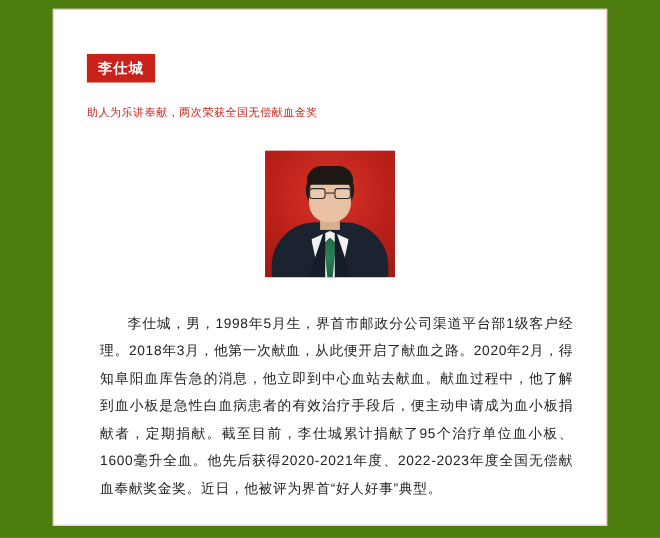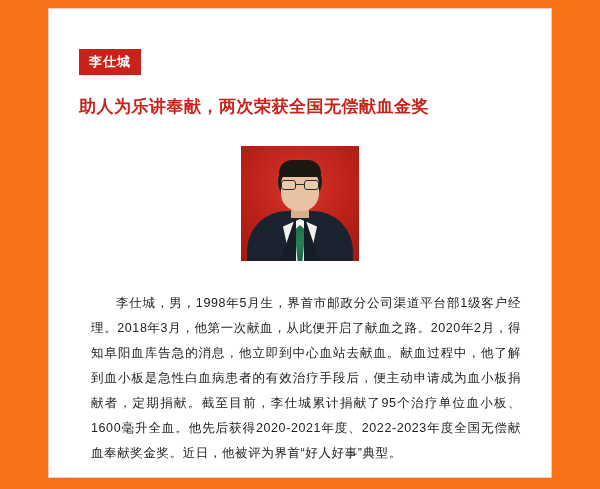--- a/index.html
+++ b/index.html
@@ -10,21 +10,21 @@
   body {
     width: 600px;
     height: 489px;
     font-family: "Liberation Sans", sans-serif;
     overflow: hidden;
   }
   .page {
     position: relative;
     width: 600px;
     height: 489px;
-    background: #f97316;
+    background: #4d7c0f;
   }
   .card {
     position: absolute;
     left: 48px;
     top: 8px;
     width: 504px;
     height: 470px;
     box-sizing: border-box;
     background: #ffffff;
     border: 1px solid #f0c9c0;
@@ -36,22 +36,22 @@
     color: #ffffff;
     font-size: 13px;
     font-weight: bold;
     line-height: 1;
     padding: 6px 10px 7px 10px;
     letter-spacing: 1px;
   }
   .subtitle {
     margin-top: 20px;
     color: #c8221b;
-    font-size: 17px;
-    font-weight: bold;
+    font-size: 10px;
+    font-weight: normal;
     letter-spacing: 0.5px;
   }
   .photo-wrap {
     margin-top: 28px;
     display: flex;
     justify-content: center;
   }
   .photo {
     position: relative;
     width: 118px;

